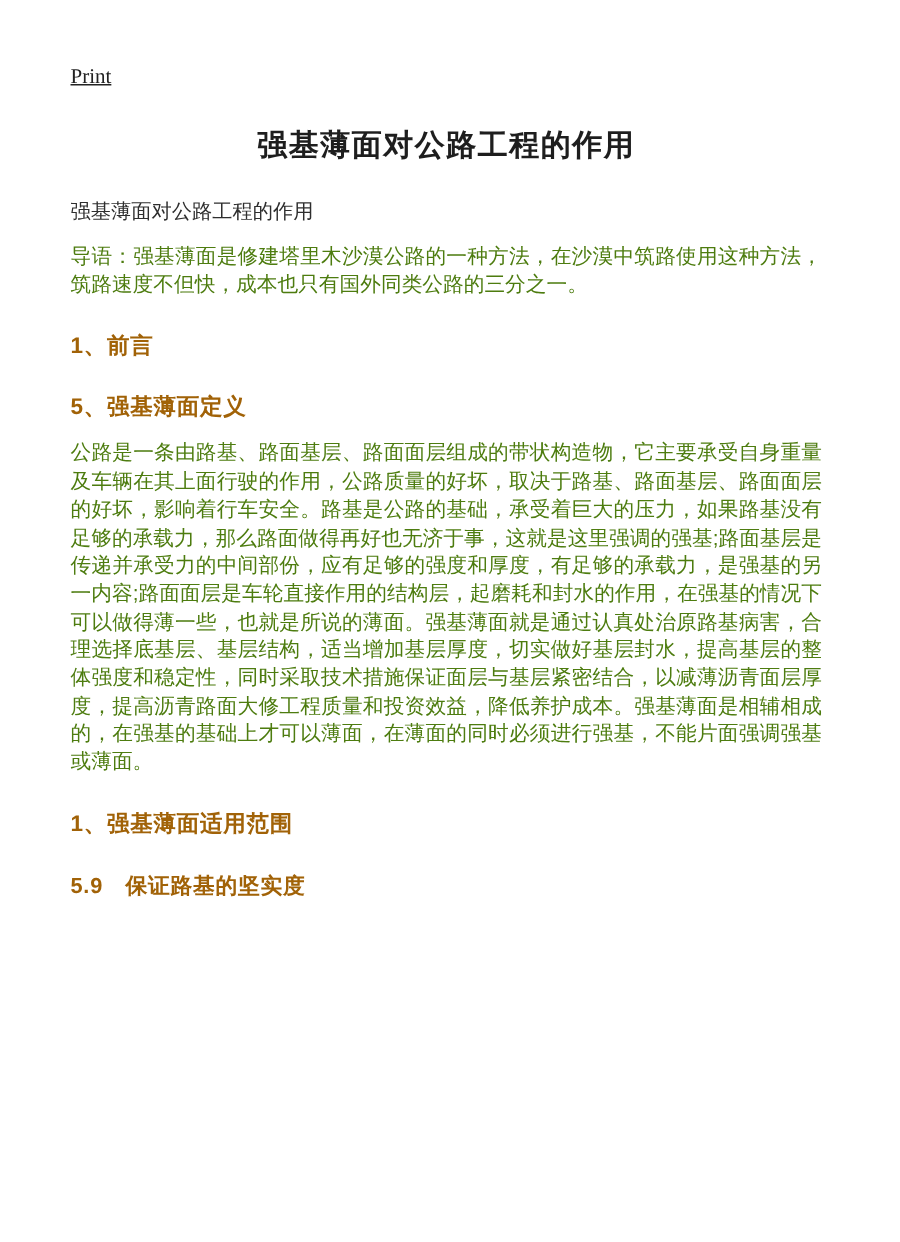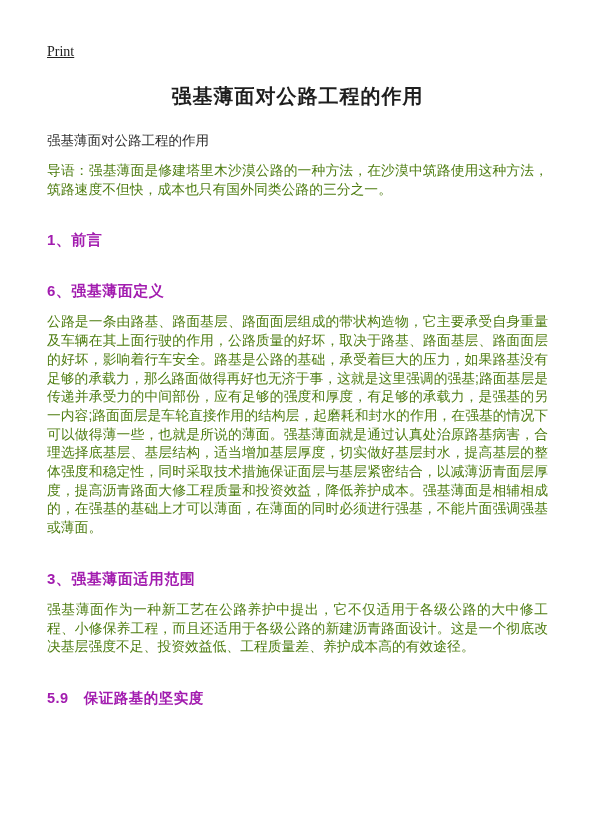--- a/index.html
+++ b/index.html
@@ -39,22 +39,22 @@
   .lead, .body-text {
     font-size: 13.8px;
     line-height: 18.7px;
     color: #4d7c0f;
     text-align: justify;
     margin-top: 12px;
   }
   .sec-heading {
     font-size: 15px;
     font-weight: bold;
-    color: #a21caf;
-    margin-top: 32px;
+    color: #a16207;
+    margin-top: 22px;
     letter-spacing: 0.5px;
   }
   .sec-heading.sub {
     font-size: 14.5px;
   }
 </style>
 </head>
 <body>
 
 <div class="page">
@@ -65,27 +65,26 @@
 
   <div class="doc-subtitle">强基薄面对公路工程的作用</div>
 
   <p class="lead">导语：强基薄面是修建塔里木沙漠公路的一种方法，在沙漠中筑路使用这种方法，筑路速度不但快，成本也只有国外同类公路的三分之一。</p>
 
   <div class="section">
     <h2 class="sec-heading">1、前言</h2>
   </div>
 
   <div class="section">
-    <h2 class="sec-heading">6、强基薄面定义</h2>
+    <h2 class="sec-heading">5、强基薄面定义</h2>
     <p class="body-text">公路是一条由路基、路面基层、路面面层组成的带状构造物，它主要承受自身重量及车辆在其上面行驶的作用，公路质量的好坏，取决于路基、路面基层、路面面层的好坏，影响着行车安全。路基是公路的基础，承受着巨大的压力，如果路基没有足够的承载力，那么路面做得再好也无济于事，这就是这里强调的强基;路面基层是传递并承受力的中间部份，应有足够的强度和厚度，有足够的承载力，是强基的另一内容;路面面层是车轮直接作用的结构层，起磨耗和封水的作用，在强基的情况下可以做得薄一些，也就是所说的薄面。强基薄面就是通过认真处治原路基病害，合理选择底基层、基层结构，适当增加基层厚度，切实做好基层封水，提高基层的整体强度和稳定性，同时采取技术措施保证面层与基层紧密结合，以减薄沥青面层厚度，提高沥青路面大修工程质量和投资效益，降低养护成本。强基薄面是相辅相成的，在强基的基础上才可以薄面，在薄面的同时必须进行强基，不能片面强调强基或薄面。</p>
   </div>
 
   <div class="section">
-    <h2 class="sec-heading">3、强基薄面适用范围</h2>
-    <p class="body-text">强基薄面作为一种新工艺在公路养护中提出，它不仅适用于各级公路的大中修工程、小修保养工程，而且还适用于各级公路的新建沥青路面设计。这是一个彻底改决基层强度不足、投资效益低、工程质量差、养护成本高的有效途径。</p>
+    <h2 class="sec-heading">1、强基薄面适用范围</h2>
   </div>
 
 
   <div class="section">
     <h2 class="sec-heading sub">5.9　保证路基的坚实度</h2>
   </div>
 
 </div>
 
 </body></html>

